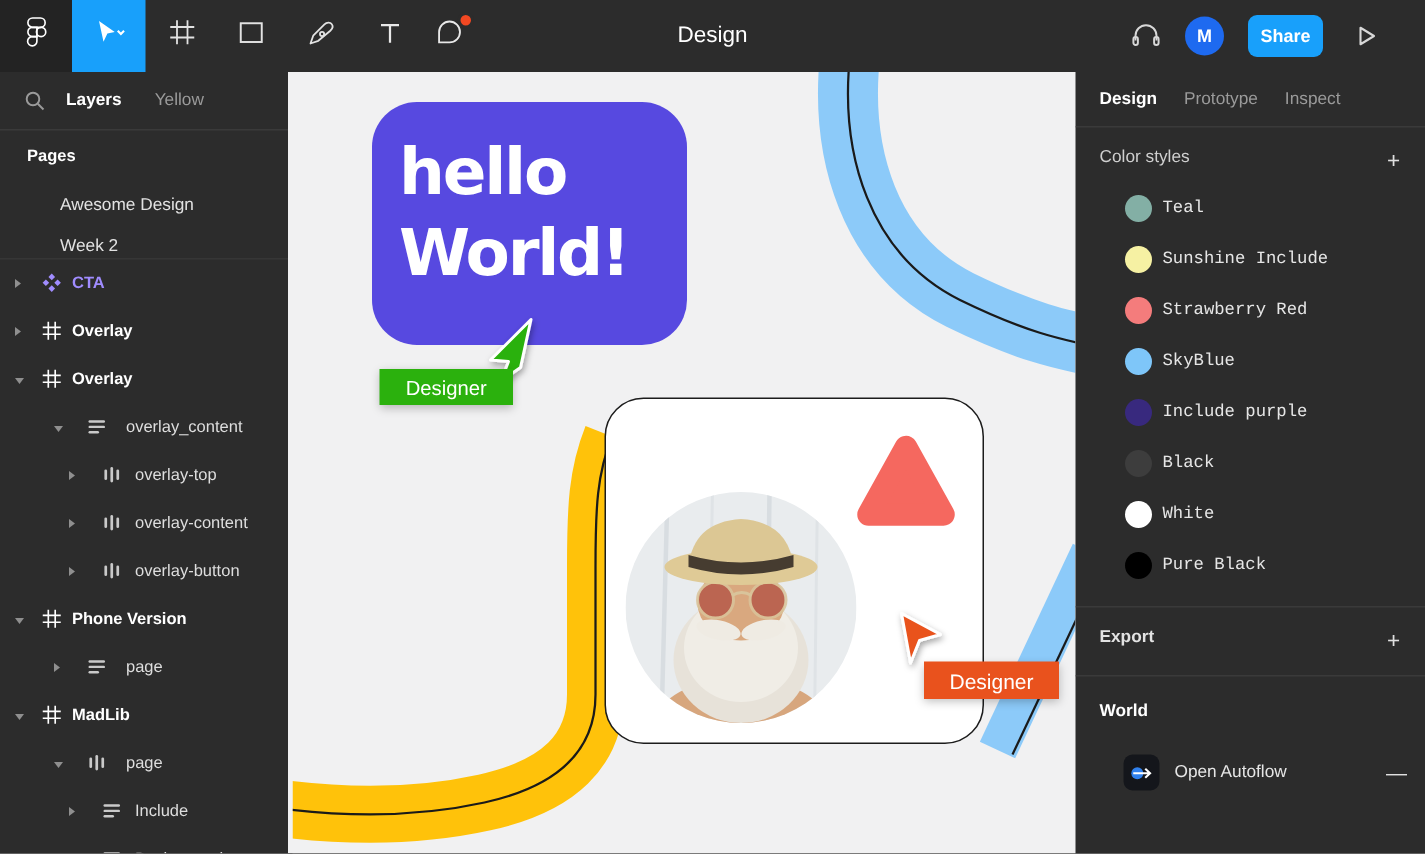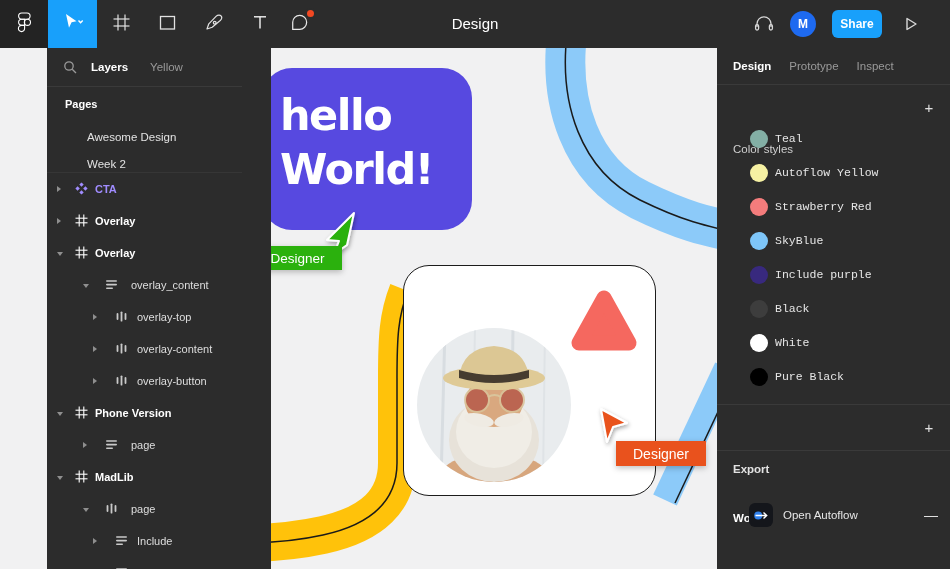--- a/index.html
+++ b/index.html
@@ -16,21 +16,21 @@
          color:#fff;font-size:15px;pointer-events:none;}
   .hp-btn{position:absolute;left:752px;top:14px;width:26px;height:20px;}
   .avatar{position:absolute;left:790px;top:11px;width:26px;height:26px;border-radius:50%;
           color:#fff;font-size:12px;font-weight:bold;display:flex;align-items:center;justify-content:center;}
   .share-btn{position:absolute;left:832px;top:10px;width:50px;height:28px;border-radius:6px;
              color:#fff;font-size:12px;font-weight:600;display:flex;align-items:center;justify-content:center;}
   .play-btn{position:absolute;left:903px;top:16px;width:22px;height:16px;}
   .comment-dot{position:absolute;right:6px;top:8px;width:7px;height:7px;border-radius:50%;background:#F24822;border:2px solid #2C2C2C;}
 
   
-  .left{position:absolute;left:0;top:48px;width:224px;height:521px;background:#2C2C2C;overflow:hidden;z-index:10;margin-left:47px;}
+  .left{position:absolute;left:0;top:48px;width:192px;height:521px;background:#2C2C2C;overflow:hidden;z-index:10;}
   .ltabs{position:absolute;left:0;top:0;width:195px;height:38px;display:flex;align-items:center;
          border-bottom:1px solid #3A3A3A;}
   .ltabs .sicon{margin-left:16px;margin-right:14px;display:flex;}
   .ltab{font-size:11.5px;margin-right:22px;color:#9A9A9A;}
   .ltab.active{color:#fff;font-weight:600;}
   .pages-wrap{position:absolute;left:0;top:46px;width:195px;height:78px;overflow:hidden;}
   .pages-header{position:absolute;left:18px;top:4px;font-size:11px;font-weight:600;color:#fff;}
   .page-item{position:absolute;left:40px;height:27px;line-height:27px;font-size:11.5px;color:#E2E2E2;width:150px;}
   .layers-wrap{position:absolute;left:0;top:124px;width:195px;height:397px;overflow:hidden;border-top:1px solid #363636;}
   .layer-row{position:absolute;left:0;width:195px;height:32px;}
@@ -40,37 +40,37 @@
   .licon{position:absolute;top:9px;width:14px;height:14px;display:flex;}
   .lname{position:absolute;top:0;height:32px;line-height:32px;font-size:11px;color:#DEDEDE;white-space:nowrap;}
   .lname.bold{color:#fff;font-weight:600;}
 
   
   .right{position:absolute;left:717px;top:48px;width:233px;height:521px;background:#2C2C2C;overflow:hidden;z-index:10;}
   .rtabs{position:absolute;left:0;top:0;width:233px;height:37px;display:flex;align-items:center;
          border-bottom:1px solid #3A3A3A;padding-left:16px;box-sizing:border-box;}
   .rtab{font-size:11.5px;color:#9A9A9A;margin-right:18px;}
   .rtab.active{color:#fff;font-weight:600;}
-  .sec-header{position:absolute;left:16px;font-size:11.5px;color:#CFCFCF;margin-top:44px;}
+  .sec-header{position:absolute;left:16px;font-size:11.5px;color:#CFCFCF;}
   .plus-btn{position:absolute;right:12px;width:18px;height:18px;color:#E0E0E0;font-size:15px;
             display:flex;align-items:center;justify-content:center;font-weight:300;}
   .swatch-row{position:absolute;left:0;width:233px;height:34px;}
   .swatch{position:absolute;left:33px;top:8px;width:18px;height:18px;border-radius:50%;}
   .swatch-name{position:absolute;left:58px;top:0;height:34px;line-height:34px;font-size:11.5px;color:#E6E6E6;font-family:Liberation Mono, monospace;}
   .rdiv{position:absolute;left:0;width:233px;height:1px;background:#3A3A3A;}
   .plugin-row{position:absolute;left:0;width:233px;height:30px;}
   .plugin-icon{position:absolute;left:32px;top:3px;width:24px;height:24px;border-radius:6px;background:#14161B;
                display:flex;align-items:center;justify-content:center;}
   .plugin-name{position:absolute;left:66px;top:0;height:30px;line-height:30px;font-size:11.5px;color:#E6E6E6;}
   .minus-btn{position:absolute;right:12px;top:0;height:30px;line-height:30px;color:#E0E0E0;font-size:14px;}
 
   
   .canvas{position:absolute;left:195px;top:48px;width:522px;height:521px;background:#F1F1F2;overflow:hidden;}
   .curves{position:absolute;left:0;top:0;z-index:1;}
-  .hello-card{position:absolute;left:67px;top:20px;width:210px;height:162px;border-radius:30px;z-index:2;}
+  .hello-card{position:absolute;left:53px;top:20px;width:210px;height:162px;border-radius:30px;z-index:2;}
   .hello-text{position:absolute;left:18px;top:20px;color:#fff;font-family:"DejaVu Sans",sans-serif;
               font-weight:700;font-size:43px;line-height:54px;letter-spacing:-1.5px;}
   .photo-card{position:absolute;left:208px;top:217px;width:253px;height:231px;background:#fff;
               border:1.6px solid #1C1C1C;border-radius:26px;z-index:3;box-sizing:border-box;}
   .portrait{position:absolute;left:13px;top:62px;width:154px;height:154px;}
   .overlay-svg{position:absolute;left:0;top:0;z-index:4;pointer-events:none;}
   .cursor-label{position:absolute;z-index:5;color:#fff;display:flex;align-items:center;justify-content:center;
                 box-shadow:0 2px 6px rgba(0,0,0,.25);}
   .cursor-label.one{left:58px;top:198px;width:89px;height:24px;font-size:13.5px;}
   .cursor-label.two{left:421px;top:393px;width:90px;height:25px;font-size:14px;}
@@ -411,21 +411,21 @@
 
     <div class="sec-header" style="top:51px">Color styles</div>
     <div class="plus-btn" style="top:50px">+</div>
     <div id="colors-list">
         <div class="swatch-row" style="top: 74px;">
           <span class="swatch" style="background: rgb(131, 175, 165);"></span>
           <span class="swatch-name">Teal</span>
         </div>
         <div class="swatch-row" style="top: 108px;">
           <span class="swatch" style="background: rgb(246, 241, 163);"></span>
-          <span class="swatch-name">Autoflow Yellow</span>
+          <span class="swatch-name">Sunshine Include</span>
         </div>
         <div class="swatch-row" style="top: 142px;">
           <span class="swatch" style="background: rgb(244, 124, 124);"></span>
           <span class="swatch-name">Strawberry Red</span>
         </div>
         <div class="swatch-row" style="top: 176px;">
           <span class="swatch" style="background: rgb(126, 198, 249);"></span>
           <span class="swatch-name">SkyBlue</span>
         </div>
         <div class="swatch-row" style="top: 210px;">

